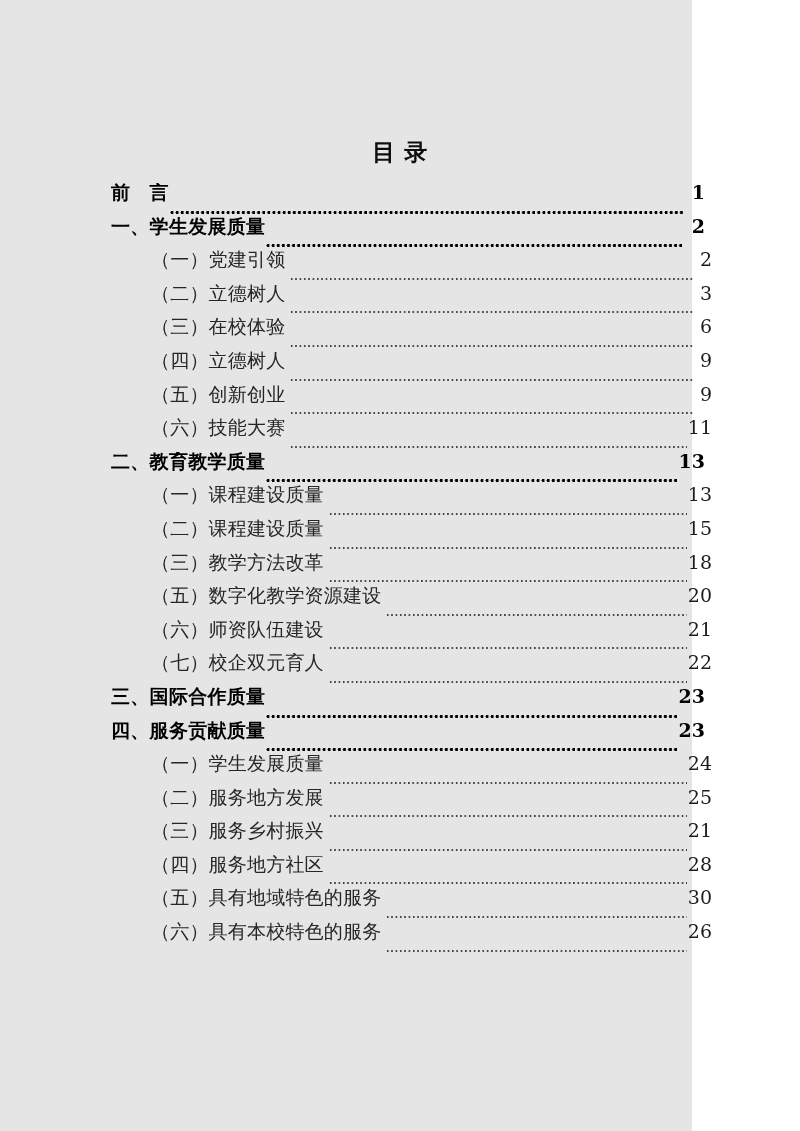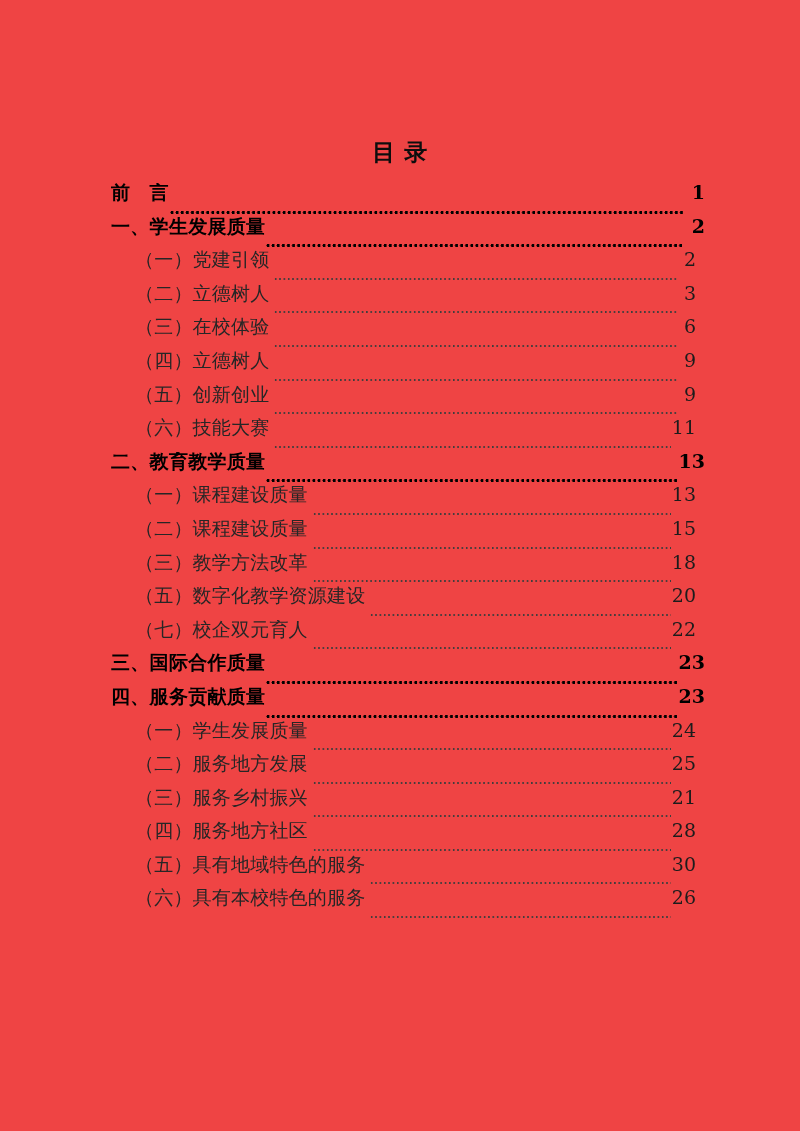--- a/index.html
+++ b/index.html
@@ -13,23 +13,23 @@
     position: relative;
     font-family: "DejaVu Serif", "Liberation Serif", serif;
     color: #1a1a1a;
     overflow: hidden;
   }
 
   .page {
     position: absolute;
     left: 0;
     top: 0;
-    width: 800px;
+    width: 692px;
     height: 1131px;
-    background: #ef4444;
+    background: #e5e5e5;
   }
 
   
   .toc-title {
     position: absolute;
     left: 0;
     top: 137px;
     width: 800px;
     text-align: center;
     font-size: 23px;
@@ -110,21 +110,21 @@
     height: 5px;
     margin-bottom: 2px;
     background-image: radial-gradient(circle at 2px 2.5px, #000000 1.45px, rgba(0,0,0,0) 1.7px);
     background-size: 5.1px 5px;
     background-repeat: repeat-x;
     background-position: left bottom;
   }
 
   
   .level-2 {
-    margin-left: 28px;
+    margin-left: 44px;
     width: calc(100% - 33px);
   }
   .level-2 .entry-label {
     font-weight: normal;
     color: #262626;
     letter-spacing: 0.2px;
   }
   .level-2 .page-num {
     font-weight: normal;
     color: #1c1c1c;
@@ -209,20 +209,25 @@
         <span class="entry-label">（三）教学方法改革</span>
         <span class="leader pad-gap"></span>
         <span class="page-num">18</span>
       </div>
       <div class="toc-entry level-2">
         <span class="entry-label">（五）数字化教学资源建设</span>
         <span class="leader pad-gap"></span>
         <span class="page-num">20</span>
       </div>
       <div class="toc-entry level-2">
+        <span class="entry-label">（六）师资队伍建设</span>
+        <span class="leader pad-gap"></span>
+        <span class="page-num">21</span>
+      </div>
+      <div class="toc-entry level-2">
         <span class="entry-label">（七）校企双元育人</span>
         <span class="leader pad-gap"></span>
         <span class="page-num">22</span>
       </div>
       <div class="toc-entry level-1">
         <span class="entry-label">三、国际合作质量</span>
         <span class="leader"></span>
         <span class="page-num">23</span>
       </div>
       <div class="toc-entry level-1">

